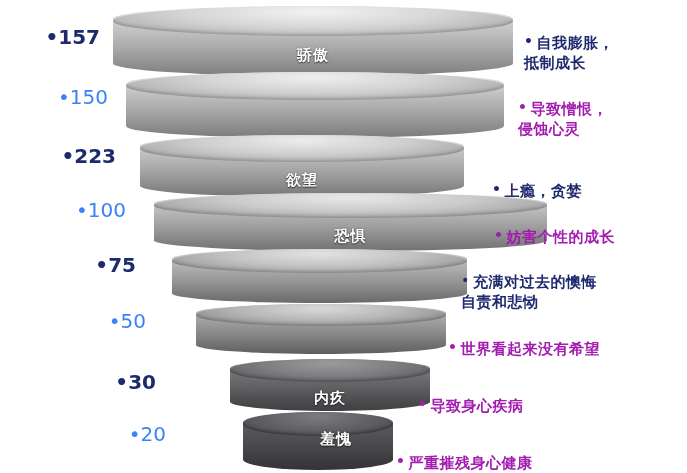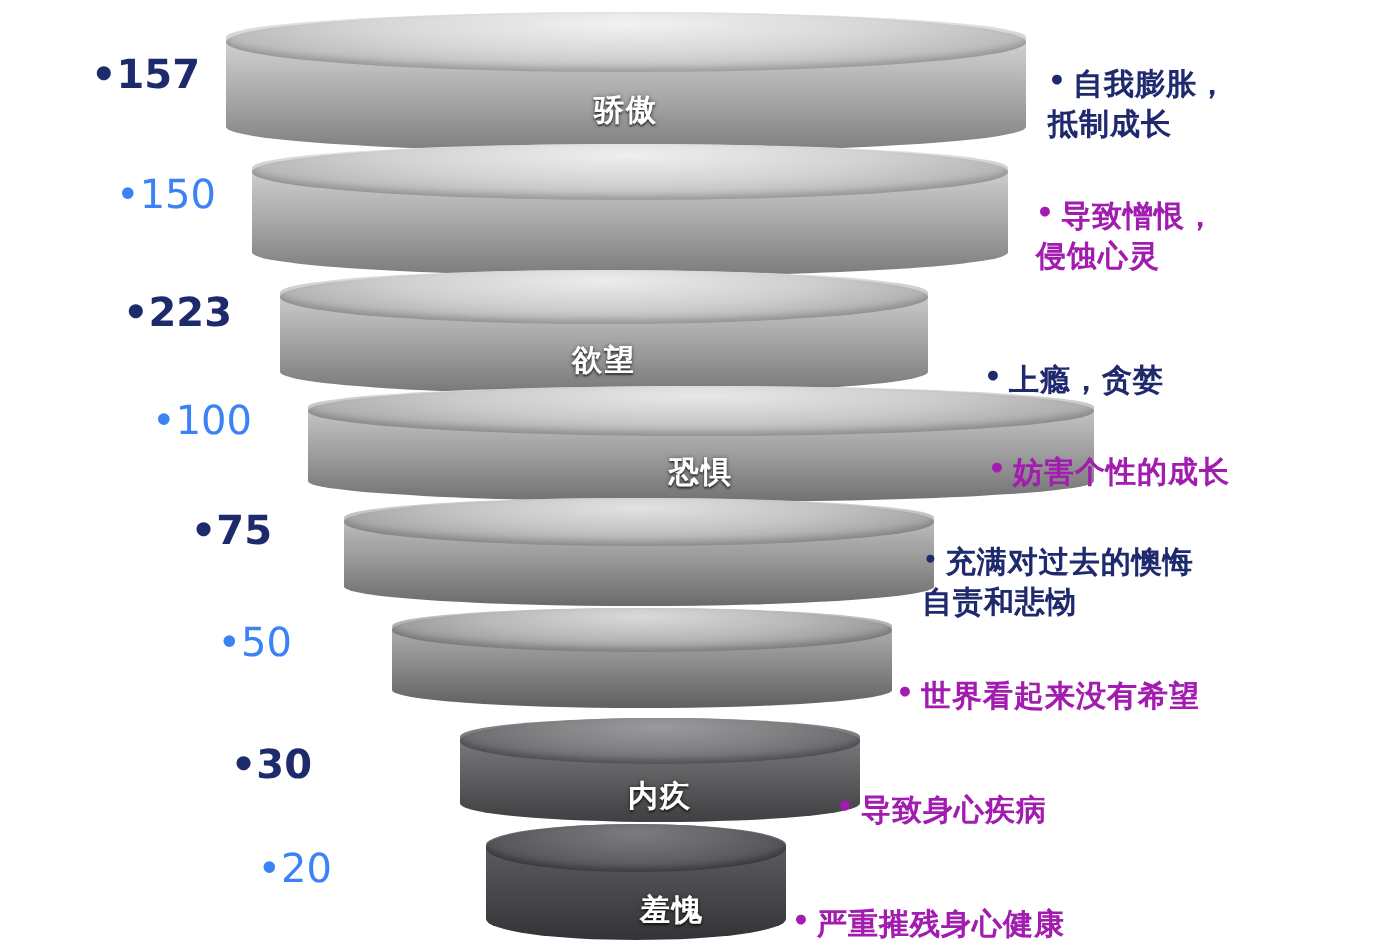--- a/index.html
+++ b/index.html
@@ -188,21 +188,21 @@
   </div>
 
   <div class="row" style="top:0px;">
     <div class="level-label dark" style="left:86px;top:424px;width:80px;">
       <span class="dot">•</span><span>20</span>
     </div>
 
     <div class="disc" style="left:243px;top:412px;width:150px;height:58px;">
       <div class="side" style="background:linear-gradient(to bottom,#6e6e72 0%,#5a5a5e 22%,#48484c 60%,#3b3b3f 85%,#343438 100%);"></div>
       <div class="top" style="top:0px;height:24px;background:radial-gradient(ellipse at 50% 20%,#7c7c80 0%,#646468 45%,#505055 80%,#434347 100%);box-shadow:inset 0 -2px 3px rgba(0,0,0,.3);"></div>
-      <div class="caption" style="top:34px;padding-left:36px;">羞愧</div>
+      <div class="caption" style="top:18px;padding-left:36px;">羞愧</div>
     </div>
 
     <div class="annot dark" style="left:396px;top:432px;width:280px;">
       <span class="b">•</span><span>严重摧残身心健康</span>
     </div>
   </div>
 
 </div>
 
 </body></html>

